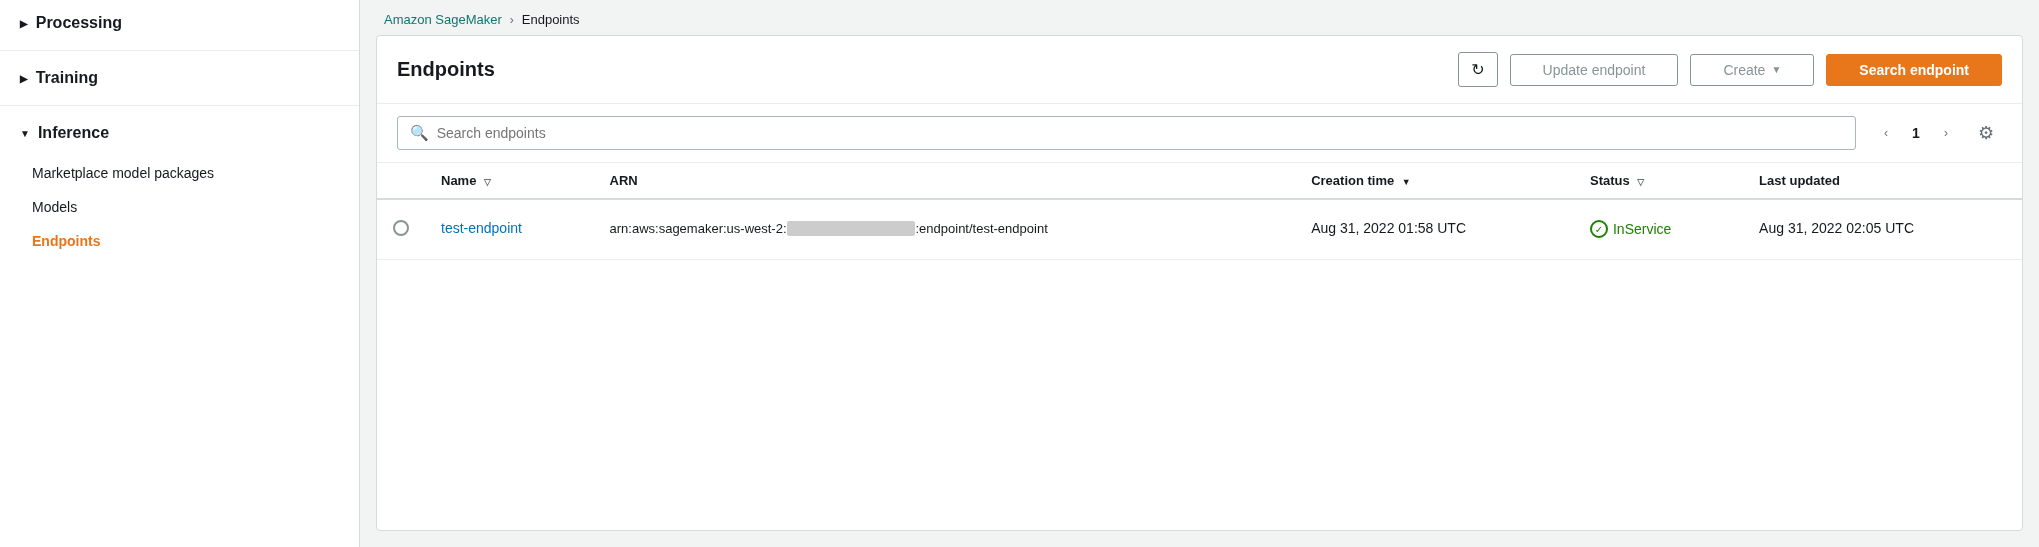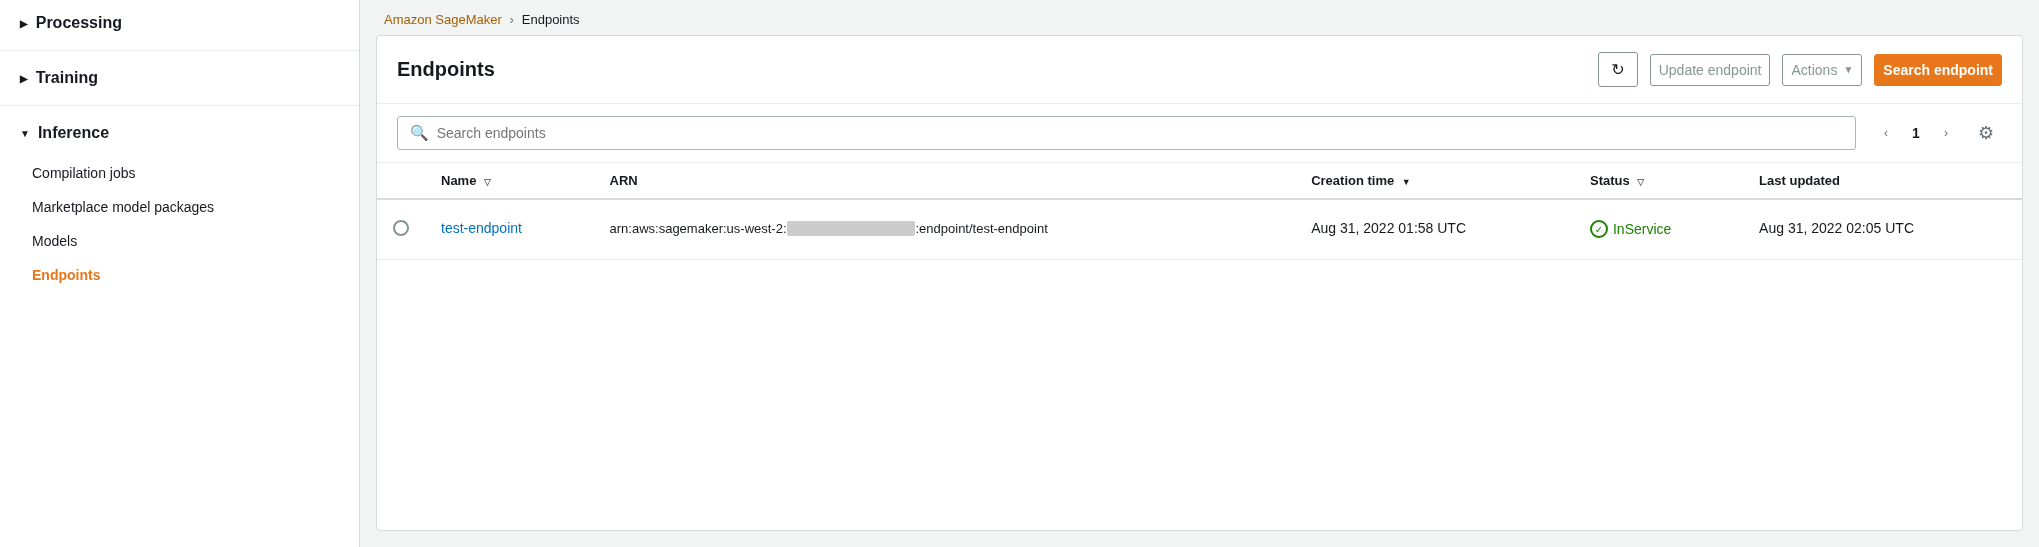--- a/index.html
+++ b/index.html
@@ -58,21 +58,21 @@
 
     
     .breadcrumb {
       padding: 12px 24px 8px 24px;
       display: flex;
       align-items: center;
       gap: 8px;
       font-size: 13px;
     }
     .breadcrumb-link {
-      color: #a16207;
+      color: #0f766e;
       cursor: pointer;
       text-decoration: none;
     }
     .breadcrumb-sep {
       color: #687078;
       font-size: 12px;
     }
     .breadcrumb-current {
       color: #16191f;
     }
@@ -97,21 +97,21 @@
       gap: 12px;
       border-bottom: 1px solid #eaeded;
     }
     .panel-title {
       font-size: 20px;
       font-weight: 700;
       color: #16191f;
       flex: 1;
     }
     .btn {
-      padding: 7px 8px;
+      padding: 7px 32px;
       border-radius: 3px;
       cursor: pointer;
       font-size: 14px;
       border: 1px solid #879596;
       background: #fff;
       color: #16191f;
       display: flex;
       align-items: center;
       gap: 6px;
     }
@@ -296,23 +296,20 @@
 
   <div class="sidebar-item section-header">
     <span class="arrow">▶</span>
     <span>Training</span>
   </div>
   <div class="sidebar-divider"></div>
 
   <div class="sidebar-item section-header">
     <span class="arrow">▼</span>
     <span>Inference</span>
-  </div>
-  <div class="sidebar-item sub-item">
-    <span>Compilation jobs</span>
   </div>
   <div class="sidebar-item sub-item">
     <span>Marketplace model packages</span>
   </div>
   <div class="sidebar-item sub-item">
     <span>Models</span>
   </div>
   <div class="sidebar-item sub-item active">
     <span>Endpoints</span>
   </div>
@@ -330,21 +327,21 @@
 
     <div class="panel-header">
       <h1 class="panel-title">Endpoints</h1>
       <button class="btn btn-refresh">
         <span>↻</span>
       </button>
       <button class="btn btn-disabled">
         <span>Update endpoint</span>
       </button>
       <button class="btn btn-disabled">
-        <span>Actions</span>
+        <span>Create</span>
         <span style="font-size:10px;">▼</span>
       </button>
       <button class="btn btn-primary">
         <span>Search endpoint</span>
       </button>
     </div>
 
     <div class="search-bar">
       <div class="search-container">
         <span class="search-icon">🔍</span>

